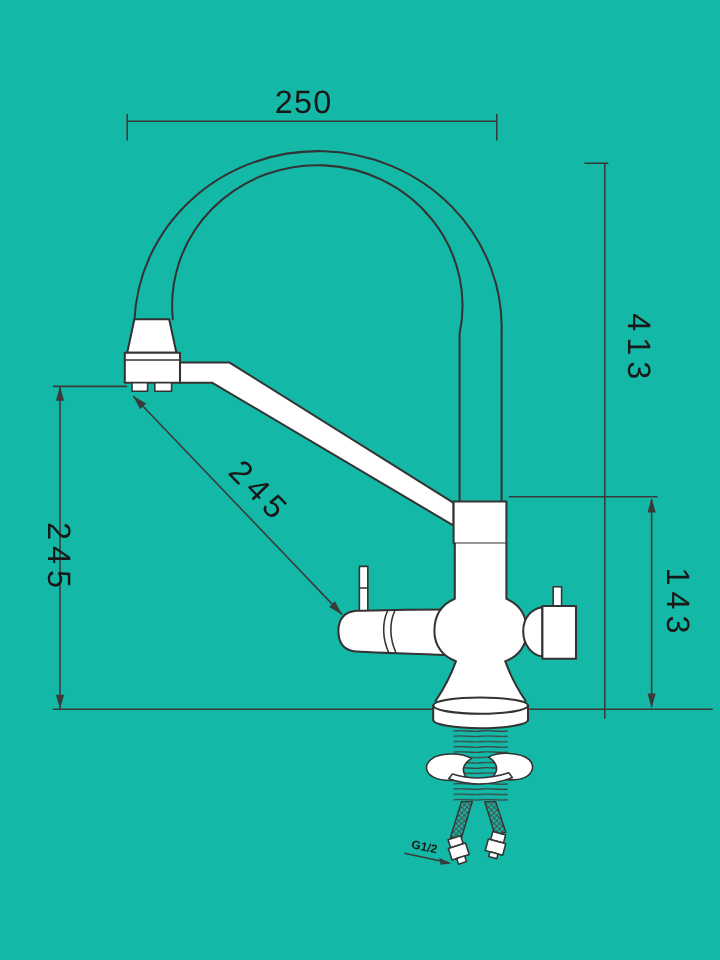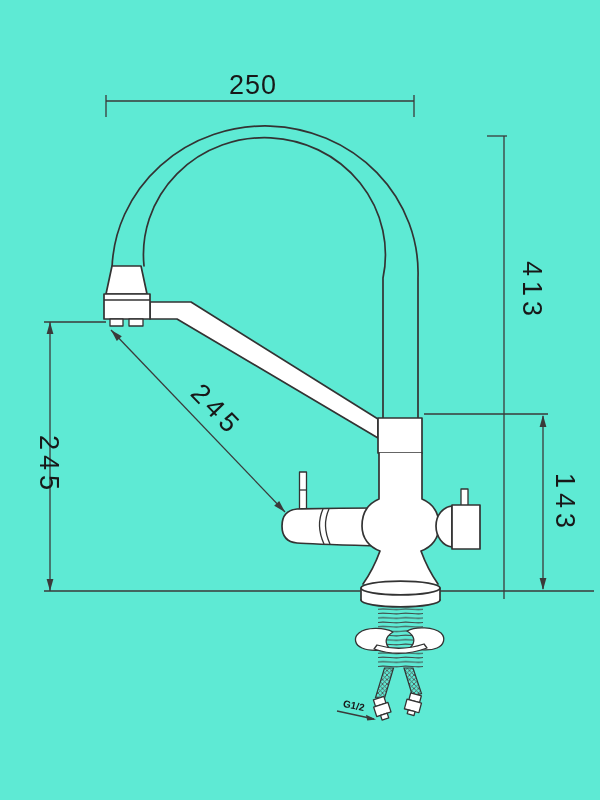--- a/index.html
+++ b/index.html
@@ -1,16 +1,16 @@
 <!DOCTYPE html>
 <html><head>
 <meta charset="utf-8">
 <style>
   html,body{margin:0;padding:0;background:#ffffff;}
-  .canvas{width:600px;height:800px;background:#5eead4;overflow:hidden;}
+  .canvas{width:600px;height:800px;background:#14b8a6;overflow:hidden;}
   svg{display:block;}
   .draw{stroke:#333333;stroke-width:1.7;fill:none;stroke-linecap:round;stroke-linejoin:round;}
   .thin{stroke:#333333;stroke-width:1.3;fill:none;stroke-linejoin:round;}
   .wfill{fill:#ffffff;}
   .dim{stroke:#3a3a3a;stroke-width:1.3;fill:none;}
   .arr{fill:#3a3a3a;stroke:none;}
   .dim-text{font-family:"Liberation Sans",sans-serif;font-size:27px;fill:#181818;letter-spacing:5px;}
   .dim-text-h{font-family:"Liberation Sans",sans-serif;font-size:27px;fill:#181818;letter-spacing:1px;}
   .g-label{font-family:"Liberation Sans",sans-serif;font-size:10px;font-weight:bold;fill:#181818;letter-spacing:0;}
 </style>

